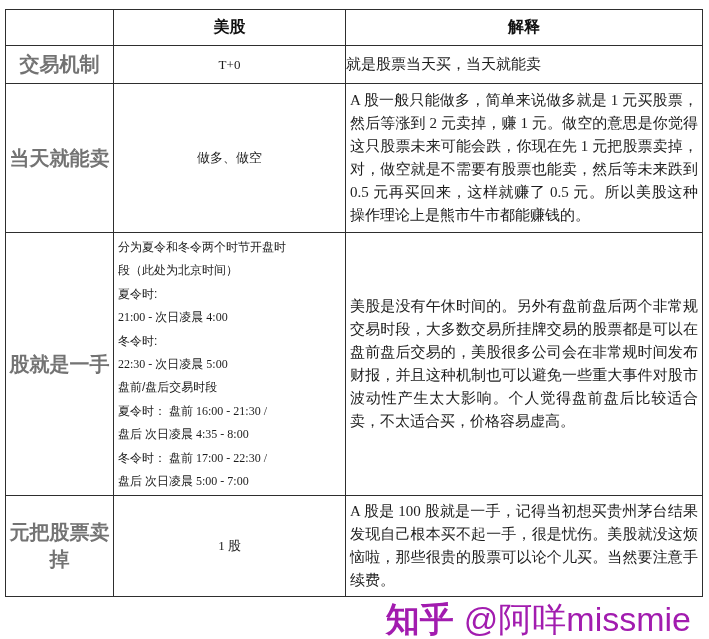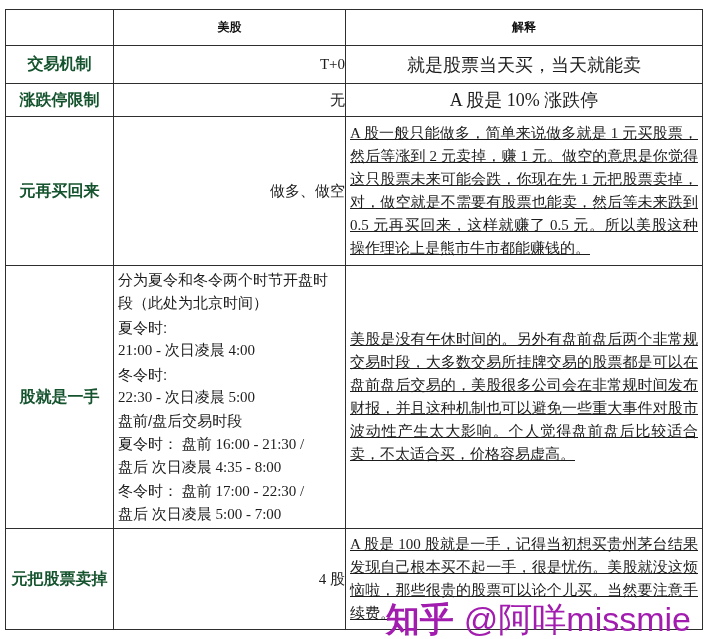--- a/index.html
+++ b/index.html
@@ -39,51 +39,49 @@
   tr.r-head { height: 36px; }
   tr.r1 { height: 38px; }
   tr.r2 { height: 33px; }
   tr.r3 { height: 149px; }
   tr.r4 { height: 263px; }
   tr.r5 { height: 101px; }
 
   .head-cell {
     font-family: "Liberation Sans", "DejaVu Sans", sans-serif;
     font-weight: bold;
-    font-size: 12px;
+    font-size: 16px;
     text-align: center;
     color: #111;
   }
   .label-cell {
     font-family: "Liberation Sans", "DejaVu Sans", sans-serif;
     font-weight: bold;
-    font-size: 16px;
+    font-size: 20px;
     text-align: center;
-    color: #14532d;
+    color: #737373;
   }
   .value-cell {
-    font-size: 15px;
-    text-align: right;
+    font-size: 13px;
+    text-align: center;
   }
   .exp-center {
-    font-size: 18px;
-    text-align: center;
+    font-size: 15px;
   }
   .exp-para {
     font-size: 15px;
     text-align: justify;
     line-height: 23px;
-    text-decoration: underline;
   }
   .exp-para .inner {
     padding: 2px 4px 2px 4px;
   }
   .sched-cell {
     vertical-align: top;
-    font-size: 15px;
+    font-size: 12px;
   }
   .sched-inner {
     padding: 3px 2px 2px 4px;
     line-height: 23.4px;
   }
   .sched-line { white-space: nowrap; }
   .sched-line.bold {
     font-family: "Liberation Sans", "DejaVu Sans", sans-serif;
     font-weight: normal;
   }
@@ -122,28 +120,23 @@
         <th class="head-cell">美股</th>
         <th class="head-cell">解释</th>
       </tr>
 
       <tr class="r1">
         <td class="label-cell">交易机制</td>
         <td class="value-cell">T+0</td>
         <td class="exp-center">就是股票当天买，当天就能卖</td>
       </tr>
 
-      <tr class="r2">
-        <td class="label-cell">涨跌停限制</td>
-        <td class="value-cell">无</td>
-        <td class="exp-center">A 股是 10% 涨跌停</td>
-      </tr>
 
       <tr class="r3">
-        <td class="label-cell">元再买回来</td>
+        <td class="label-cell">当天就能卖</td>
         <td class="value-cell">做多、做空</td>
         <td class="exp-para">
           <div class="inner">A 股一般只能做多，简单来说做多就是 1 元买股票，然后等涨到 2 元卖掉，赚 1 元。做空的意思是你觉得这只股票未来可能会跌，你现在先 1 元把股票卖掉，对，做空就是不需要有股票也能卖，然后等未来跌到 0.5 元再买回来，这样就赚了 0.5 元。所以美股这种操作理论上是熊市牛市都能赚钱的。</div>
         </td>
       </tr>
 
       <tr class="r4">
         <td class="label-cell">股就是一手</td>
         <td class="sched-cell">
           <div class="sched-inner">
@@ -160,21 +153,21 @@
             <div class="sched-line">盘后 次日凌晨 5:00 - 7:00</div>
           </div>
         </td>
         <td class="exp-para">
           <div class="inner">美股是没有午休时间的。另外有盘前盘后两个非常规交易时段，大多数交易所挂牌交易的股票都是可以在盘前盘后交易的，美股很多公司会在非常规时间发布财报，并且这种机制也可以避免一些重大事件对股市波动性产生太大影响。个人觉得盘前盘后比较适合卖，不太适合买，价格容易虚高。</div>
         </td>
       </tr>
 
       <tr class="r5">
         <td class="label-cell">元把股票卖掉</td>
-        <td class="value-cell">4 股</td>
+        <td class="value-cell">1 股</td>
         <td class="exp-para">
           <div class="inner">A 股是 100 股就是一手，记得当初想买贵州茅台结果发现自己根本买不起一手，很是忧伤。美股就没这烦恼啦，那些很贵的股票可以论个儿买。当然要注意手续费。</div>
         </td>
       </tr>
     </tbody>
   </table>
 </div>
 
 <div class="watermark">
   <span class="brand">知乎</span><span class="author">@阿咩missmie</span>

